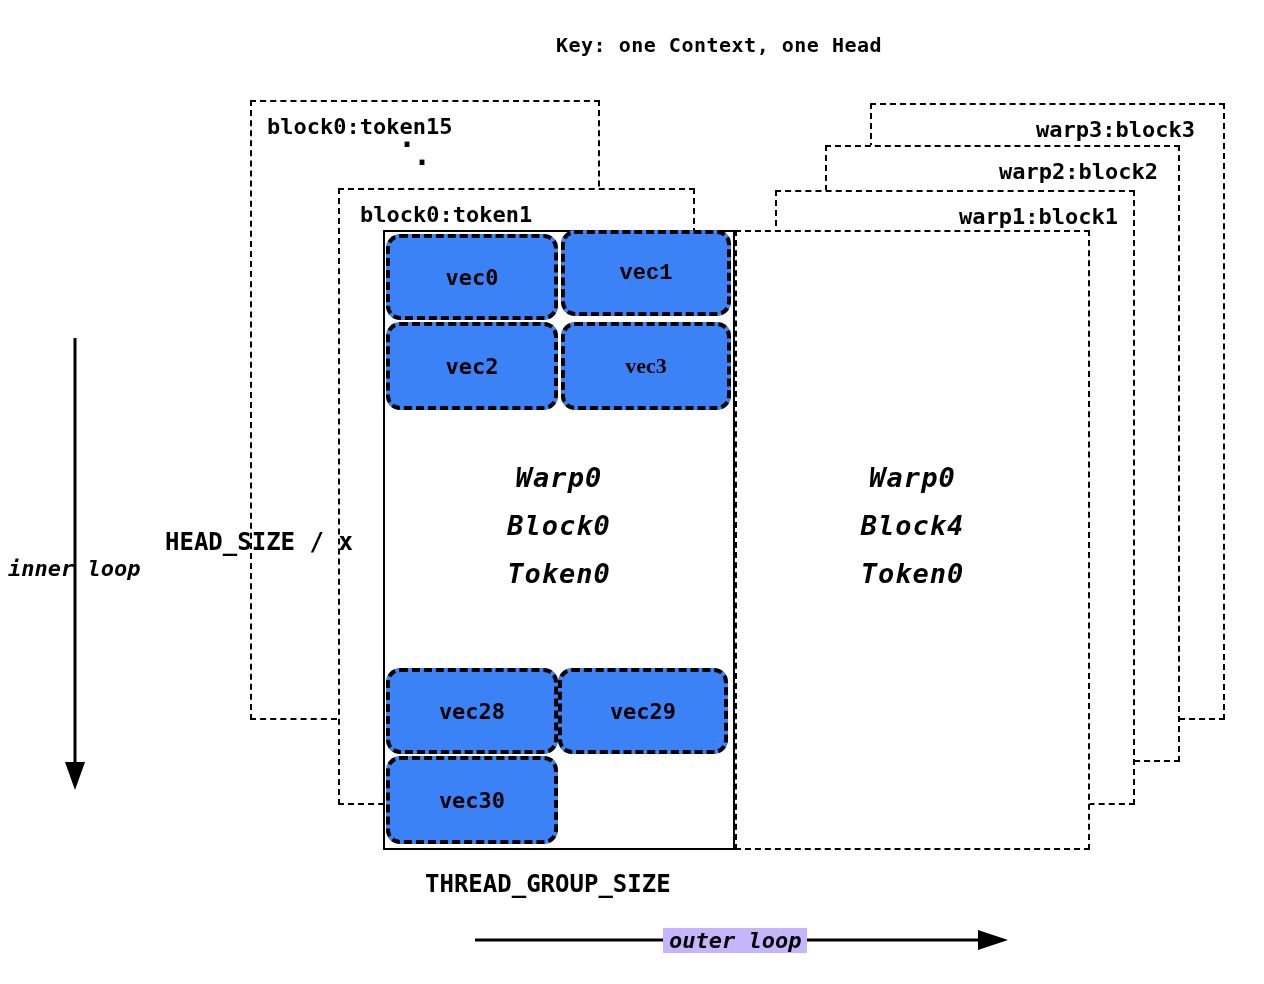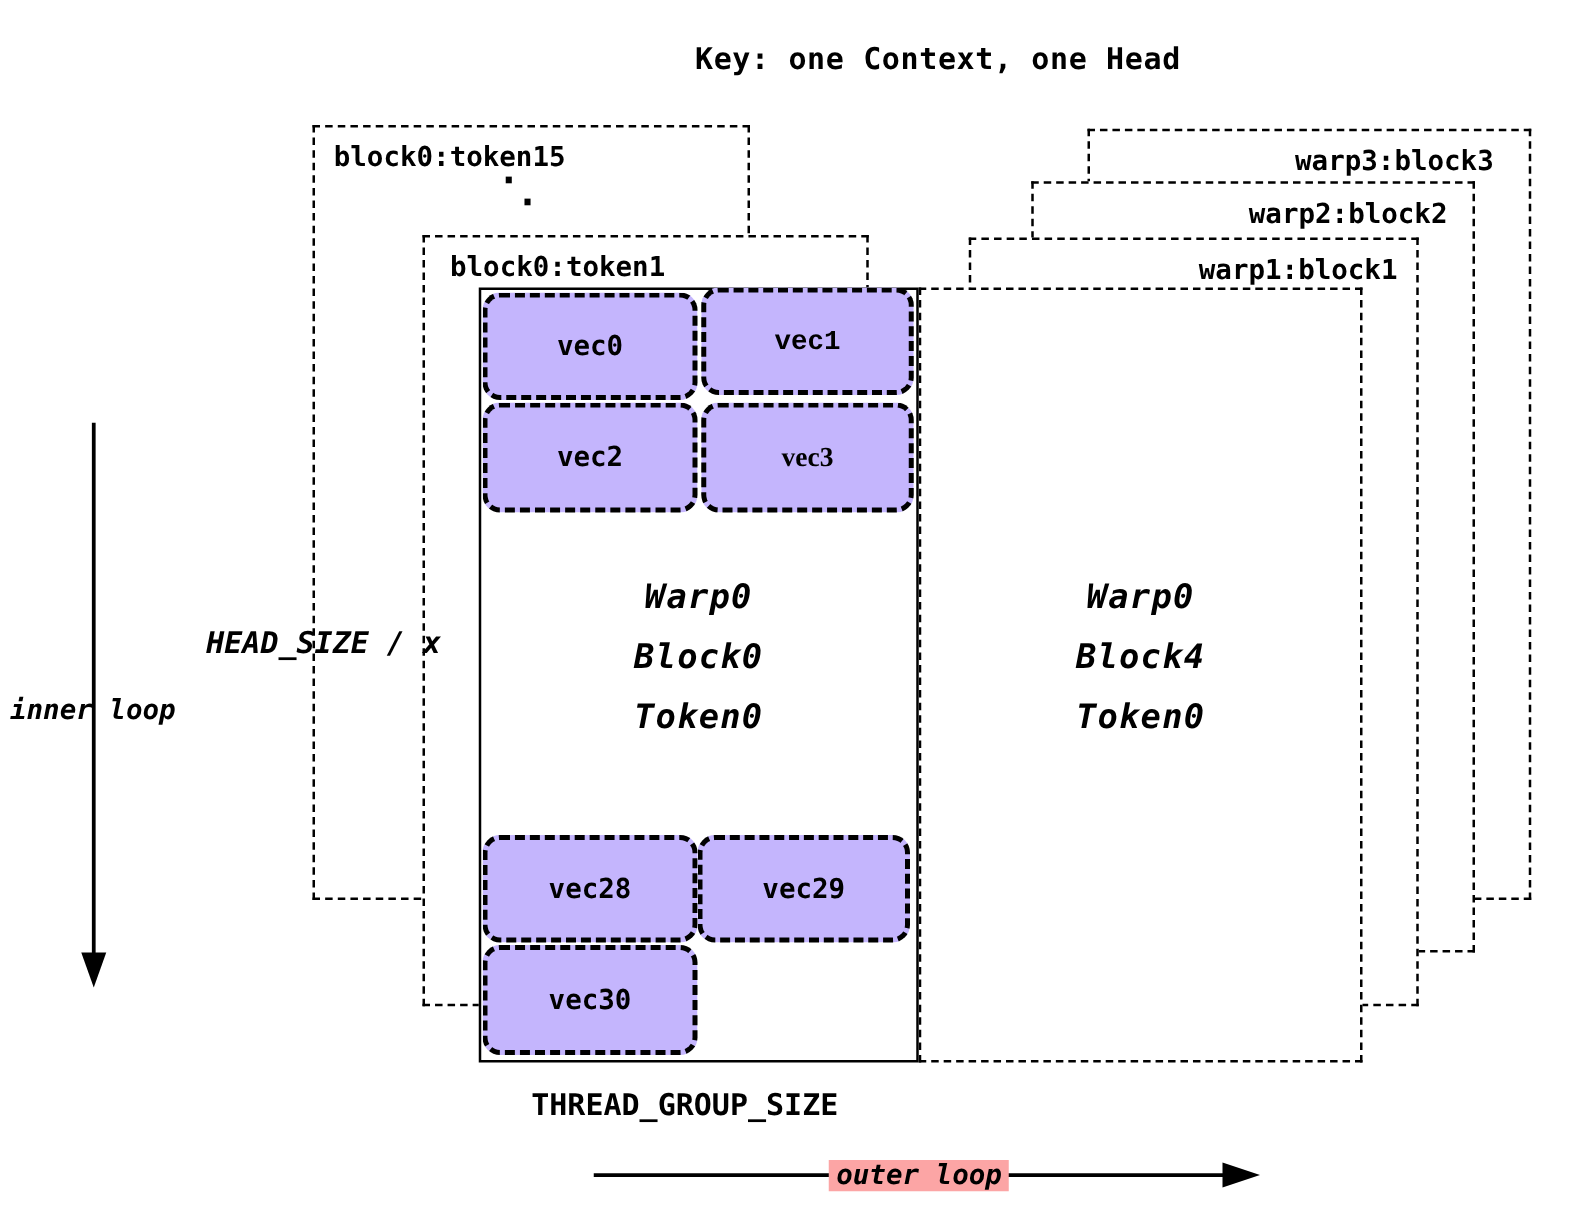--- a/index.html
+++ b/index.html
@@ -15,21 +15,21 @@
     font-family: "DejaVu Sans Mono", "Liberation Mono", monospace;
     font-weight: bold;
     color: #000;
     overflow: hidden;
   }
   .abs { position: absolute; }
 
   .diagram-title {
     top: 33px;
     left: 556px;
-    font-size: 24px;
+    font-size: 20px;
     letter-spacing: 0.5px;
     white-space: nowrap;
     z-index: 20;
   }
 
   
   .card {
     border: 2px dashed #000;
     background: #fff;
     box-sizing: border-box;
@@ -64,21 +64,21 @@
 
   .ellipsis-dot {
     font-size: 30px;
     z-index: 10;
     line-height: 1;
   }
 
   .vec-cell {
     border: 4px dashed #000;
     border-radius: 14px;
-    background: #c4b5fd;
+    background: #3b82f6;
     box-sizing: border-box;
     display: flex;
     align-items: center;
     justify-content: center;
     font-size: 22px;
     z-index: 6;
   }
   #vec0  { left: 386px; top: 234px; width: 172px; height: 86px; }
   #vec1  { left: 561px; top: 230px; width: 170px; height: 86px; font-family: Liberation Mono, monospace; }
   #vec2  { left: 386px; top: 322px; width: 172px; height: 88px; }
@@ -100,28 +100,28 @@
     text-align: center;
   }
   #left-big-lines  { left: 383px; top: 462px; width: 352px; }
   #right-big-lines { left: 735px; top: 462px; width: 355px; }
 
   .side-label {
     font-size: 24px;
     white-space: nowrap;
     z-index: 10;
   }
-  #head-size-label { left: 165px; top: 500px; font-style: italic; }
+  #head-size-label { left: 165px; top: 528px; }
   #inner-loop-label { left: 8px; top: 556px; font-size: 22px; font-style: italic; }
   #thread-group-label { left: 425px; top: 870px; }
   #outer-loop-label {
     left: 663px; top: 928px;
     font-size: 22px;
     font-style: italic;
-    background: #fca5a5;
+    background: #c4b5fd;
     padding: 0 6px;
     z-index: 12;
   }
 
   .arrow-svg { z-index: 11; }
   #inner-loop-arrow { left: 60px; top: 338px; }
   #outer-loop-arrow { left: 472px; top: 924px; }
 </style>
 </head>
 <body>

